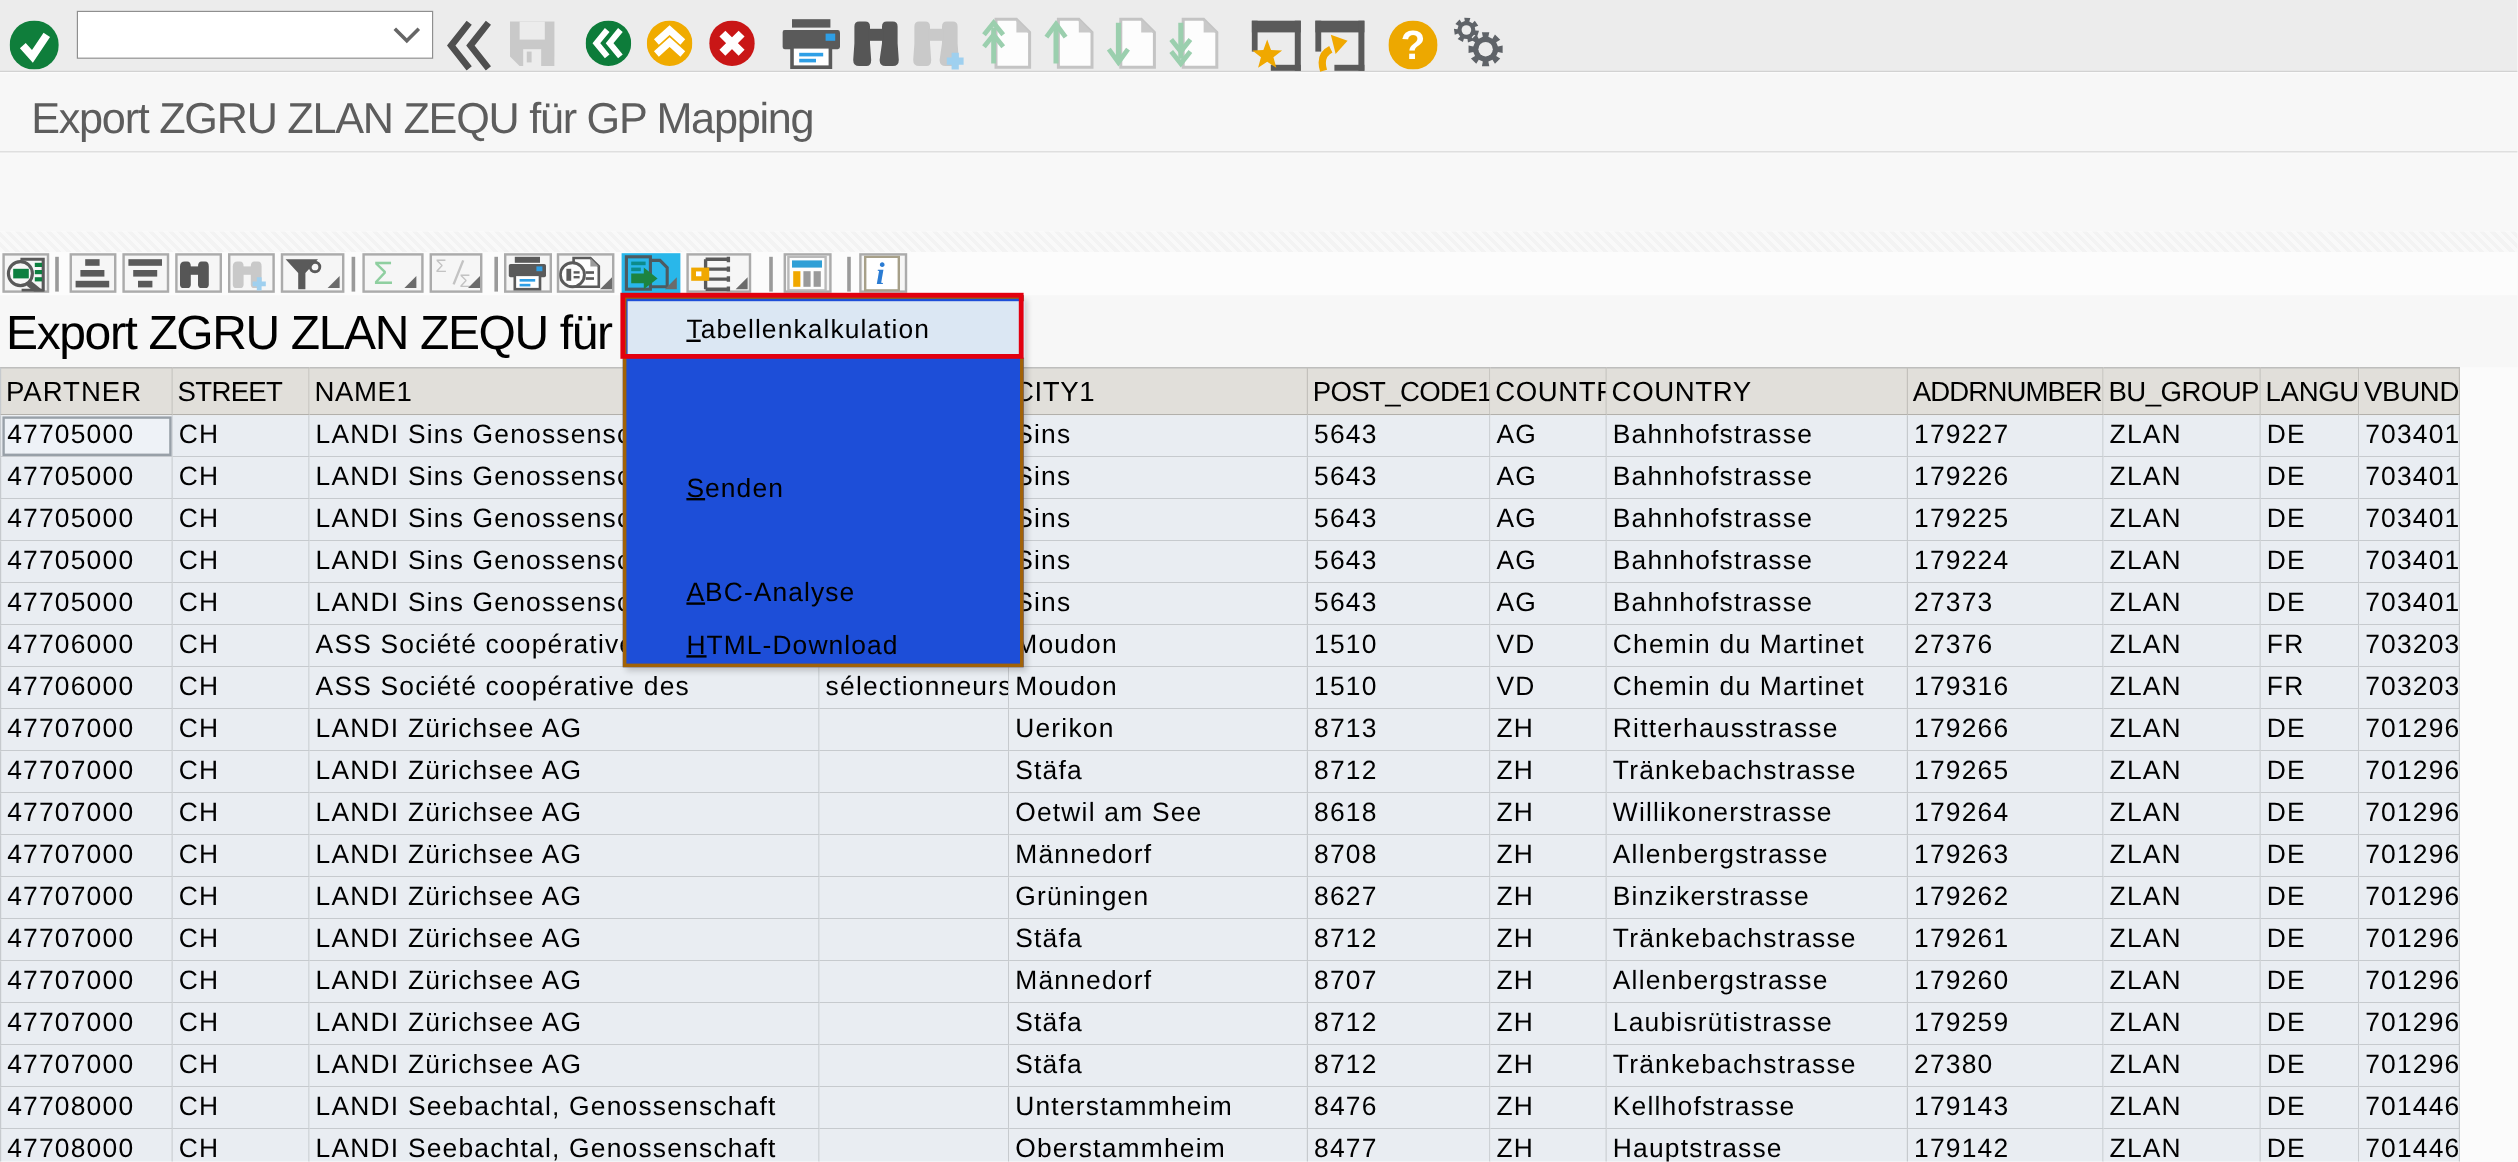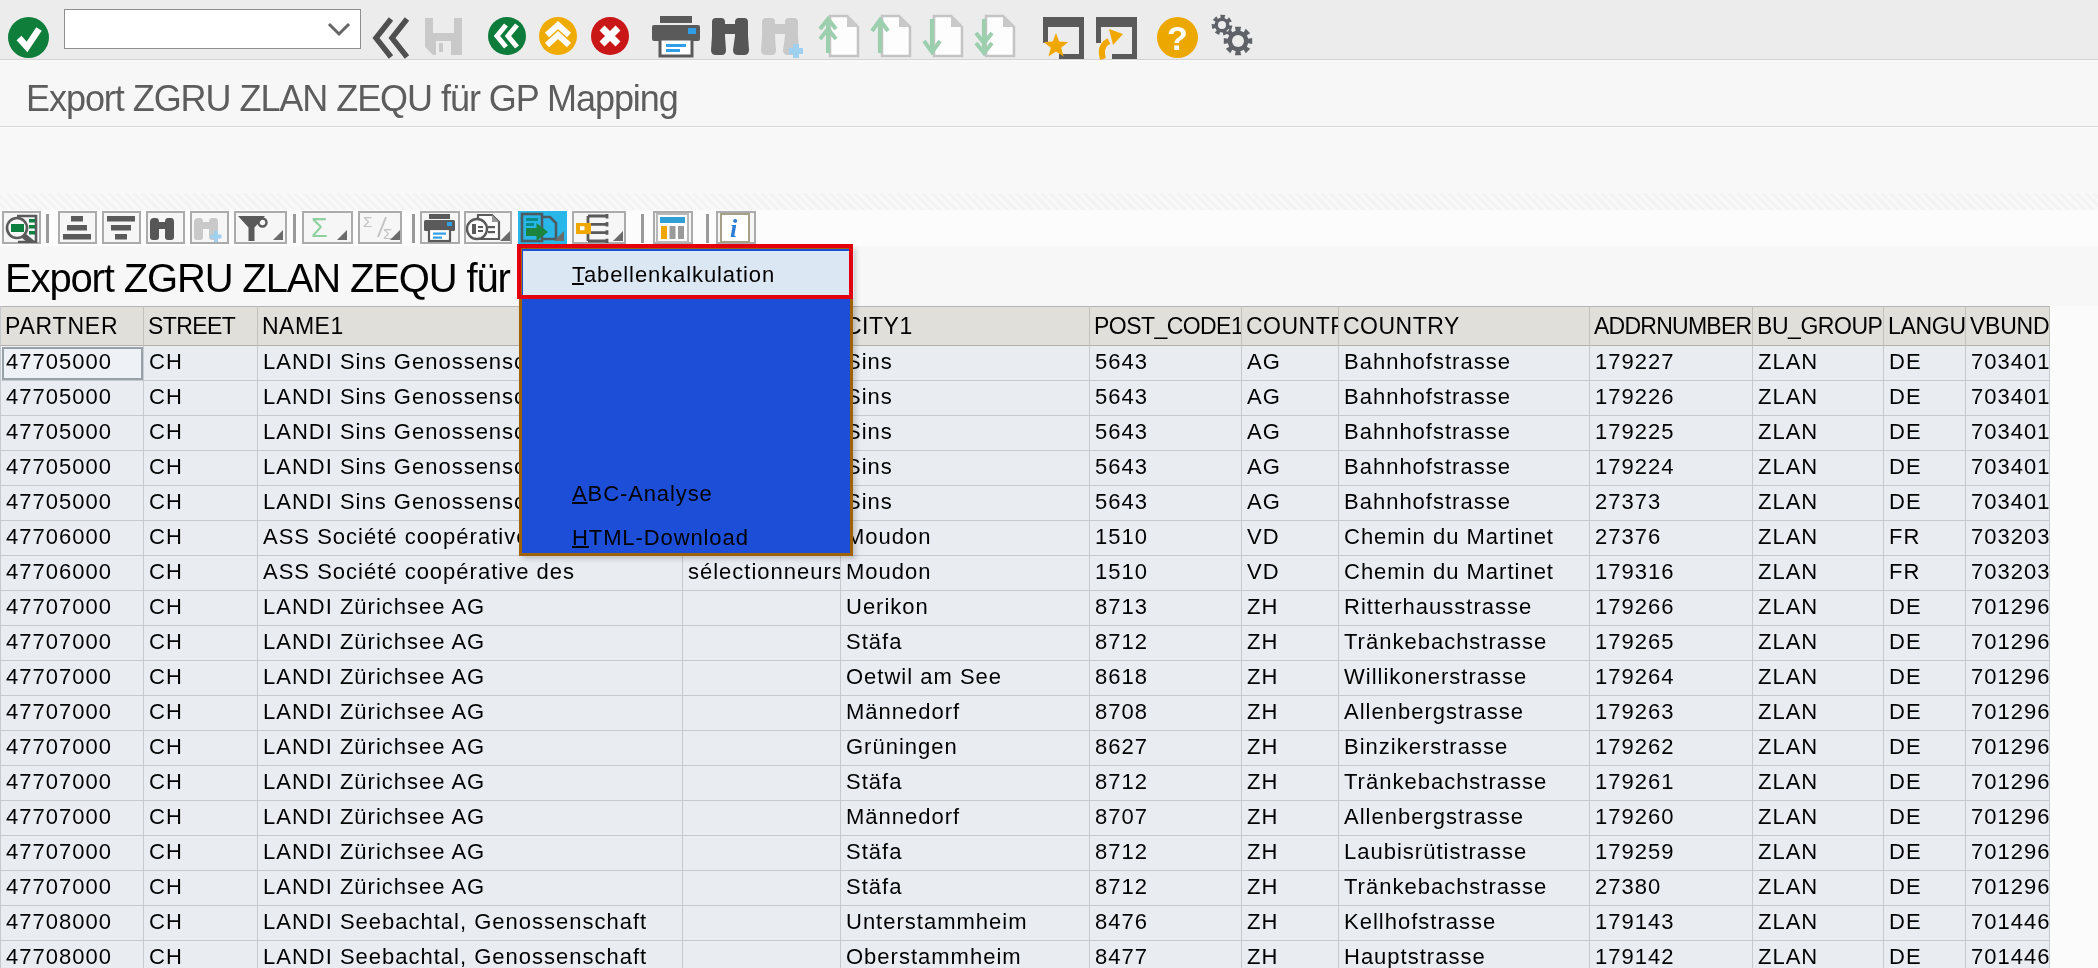--- a/index.html
+++ b/index.html
@@ -540,15 +540,16 @@
         <td>179142</td>
         <td>ZLAN</td>
         <td>DE</td>
         <td>701446</td>
       </tr>
     </tbody>
   </table>
 <div class="ab" id="fcell"></div>
 <div class="ab" id="menu">
 <div class="mi" id="mi1"><u>T</u>abellenkalkulation</div>
+<div class="mi" style="top:136.0px"><u>S</u>enden</div>
 <div class="mi" style="top:223.0px"><u>A</u>BC-Analyse</div>
 <div class="mi" style="top:266.5px"><u>H</u>TML-Download</div>
 </div>
 <div class="ab" id="redbox"></div>
 </body></html>

